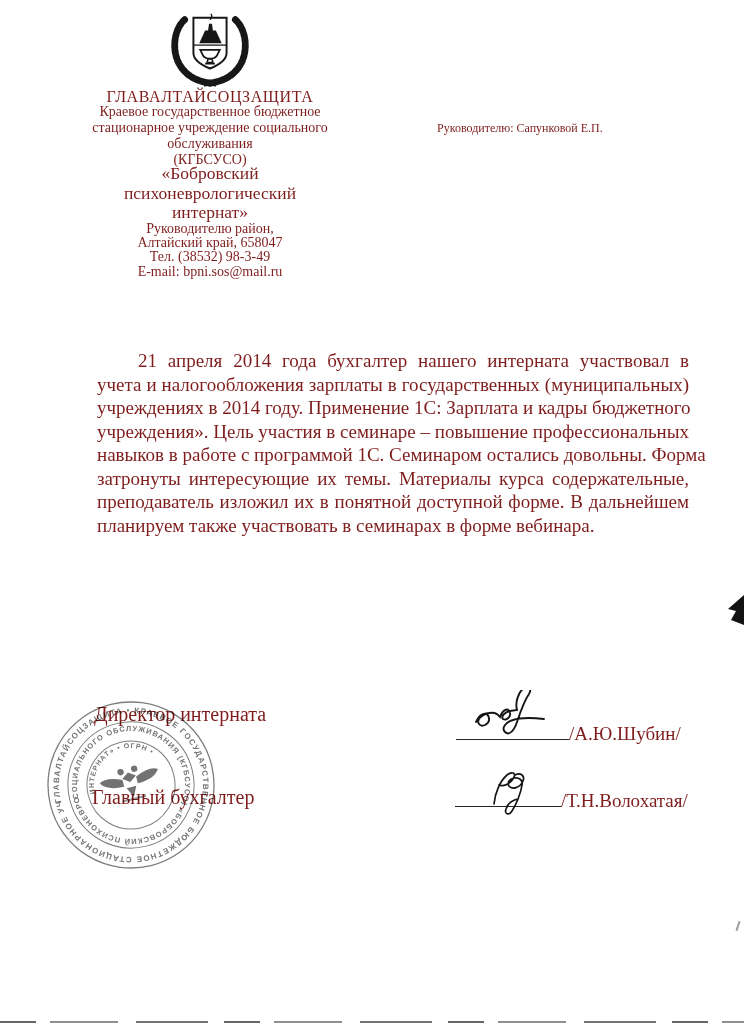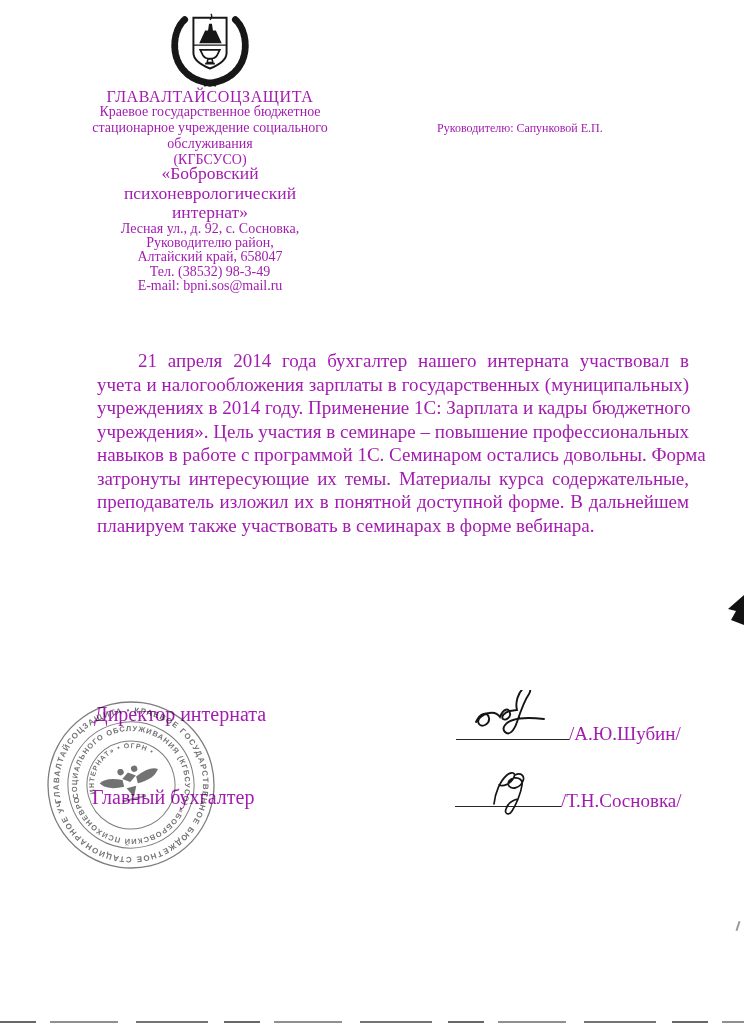--- a/index.html
+++ b/index.html
@@ -1,18 +1,18 @@
 <!DOCTYPE html>
 <html lang="ru"><head>
 <meta charset="utf-8">
 <style>
   html,body{margin:0;padding:0;background:#e8e8e8;}
   .page{
     position:relative;width:744px;height:1024px;background:#ffffff;
-    font-family:"Liberation Serif", serif;color:#a21caf;overflow:hidden;
+    font-family:"Liberation Serif", serif;color:#7f1d1d;overflow:hidden;
     margin:0 auto;
   }
   
   .letterhead{position:absolute;left:62px;top:0;width:296px;height:300px;text-align:center;}
   .emblem{position:absolute;left:98px;top:10px;width:100px;height:78px;}
   .org-short{position:absolute;top:88px;width:100%;font-size:16px;letter-spacing:.6px;}
   .org-type{position:absolute;top:104px;width:100%;font-size:14px;line-height:16px;}
   .org-name{position:absolute;top:164px;width:100%;font-size:17.5px;line-height:19.5px;}
   .org-address{position:absolute;top:222px;width:100%;font-size:14px;line-height:14.2px;}
   
@@ -79,21 +79,20 @@
       <div>(КГБСУСО)</div>
     </div>
 
     <div class="org-name">
       <div>«Бобровский</div>
       <div>психоневрологический</div>
       <div>интернат»</div>
     </div>
 
     <div class="org-address">
-      <div>Лесная ул., д. 92, с. Сосновка,</div>
       <div>Руководителю район,</div>
       <div>Алтайский край, 658047</div>
       <div>Тел. (38532) 98-3-49</div>
       <div>E-mail: bpni.sos@mail.ru</div>
     </div>
   </div>
 
   <div class="addressee">Руководителю: Сапунковой Е.П.</div>
 
   <div class="body-text">
@@ -110,21 +109,21 @@
   <div class="sig-title t1">Директор интерната</div>
   <div class="sig-value v1">
     <span class="sig-rule"></span><span>/А.Ю.Шубин/</span>
   </div>
   <svg class="autograph a1" width="102" height="48" viewBox="0 0 102 48" aria-hidden="true">
     <path d="M8,32 c4,-9 12,-11 13,-4 c1,6 -7,10 -10,6 c-3,-4 3,-10 10,-11 c5,-1 9,1 11,4 c3,-8 9,-10 10,-4 c1,4 -4,8 -7,6 c-2,-2 1,-7 7,-8 l7,-1 c-2,-7 1,-18 7,-22 c5,-3 8,1 5,6 c-5,7 -9,19 -12,28 c-3,9 -8,14 -12,10 c-4,-4 1,-10 8,-12 c9,-3 22,-2 31,-1" fill="none" stroke="#151515" stroke-width="1.9" stroke-linecap="round"></path>
   </svg>
 
   <div class="sig-title t2">Главный бухгалтер</div>
   <div class="sig-value v2">
-    <span class="sig-rule"></span><span>/Т.Н.Сосновка/</span>
+    <span class="sig-rule"></span><span>/Т.Н.Волохатая/</span>
   </div>
   <svg class="autograph a2" width="50" height="52" viewBox="0 0 50 52" aria-hidden="true">
     <path d="M10,38 c1,-11 6,-23 13,-29 c5,-4 9,-2 7,2 c-3,7 -11,10 -15,8 m16,-10 c6,-3 10,1 8,6 c-3,7 -11,9 -14,5 c-2,-3 0,-7 5,-8 c5,-1 9,2 8,7 c-1,8 -6,20 -10,26 c-3,5 -8,3 -6,-2 c2,-6 7,-9 12,-10" fill="none" stroke="#151515" stroke-width="1.7" stroke-linecap="round"></path>
   </svg>
 
   <svg class="stamp" viewBox="0 0 190 190" aria-hidden="true">
     <defs>
       <path id="ringOuter" d="M95,95 m-72,0 a72,72 0 1,1 144,0 a72,72 0 1,1 -144,0"></path>
       <path id="ringMid" d="M95,95 m-54,0 a54,54 0 1,1 108,0 a54,54 0 1,1 -108,0"></path>
       <path id="ringInner" d="M95,95 m-37,0 a37,37 0 1,1 74,0 a37,37 0 1,1 -74,0"></path>

